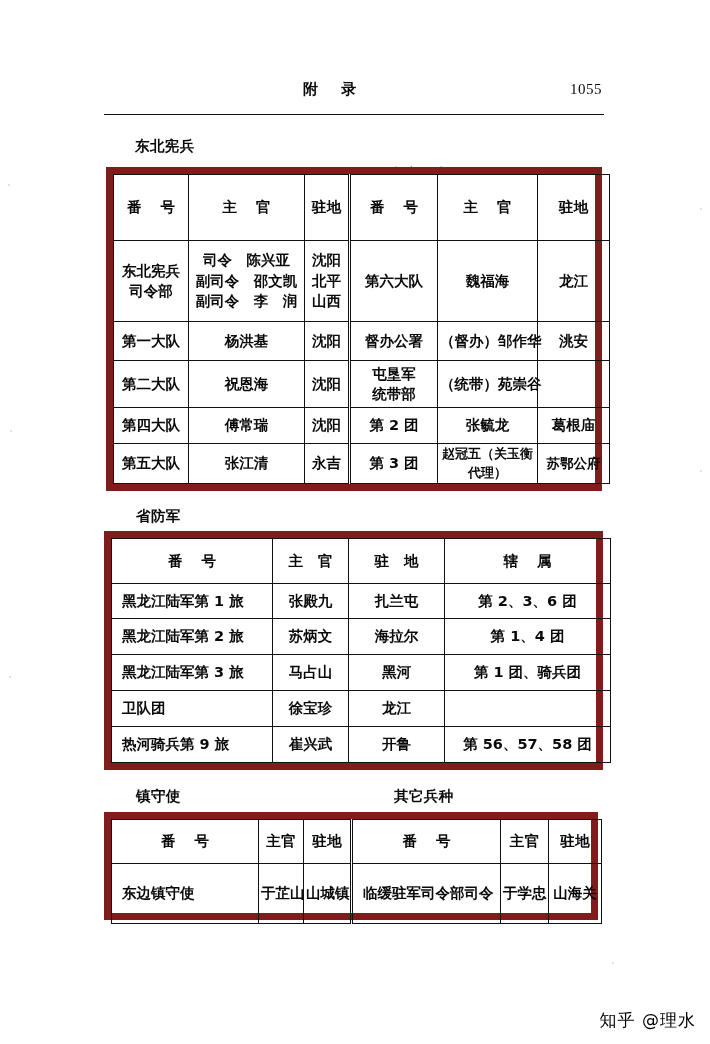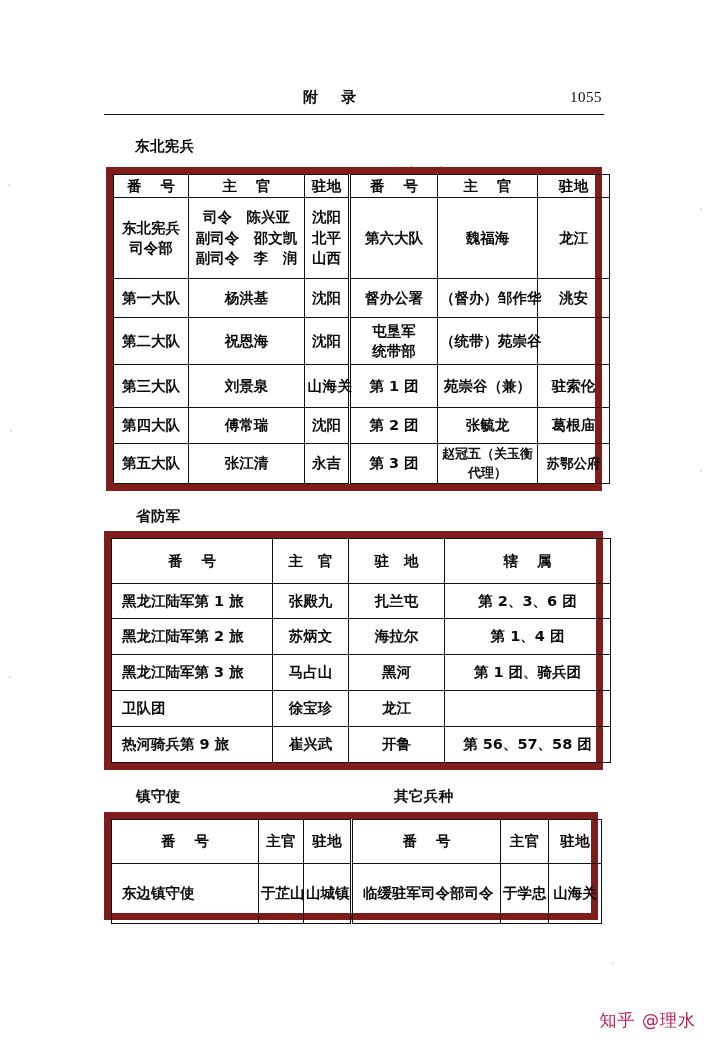--- a/index.html
+++ b/index.html
@@ -13,21 +13,21 @@
     position: relative;
     font-family: "DejaVu Sans", "Liberation Sans", sans-serif;
     color: #0a0a0a;
     overflow: hidden;
   }
 
   
   .page-header {
     position: absolute;
     left: 108px;
-    top: 88px;
+    top: 80px;
     width: 494px;
     height: 24px;
   }
   .page-header-title {
     position: absolute;
     left: 195px;
     top: 0;
     font-size: 15px;
     font-weight: bold;
     letter-spacing: 9px;
@@ -103,21 +103,21 @@
     line-height: 1.42;
   }
 
   
 
   .watermark {
     position: absolute;
     right: 14px;
     bottom: 12px;
     font-size: 17px;
-    color: #be185d;
+    color: #000000;
     letter-spacing: 1px;
     white-space: nowrap;
     font-weight: normal;
   }
 
   .edge-dot {
     position: absolute;
     width: 2px;
     height: 2px;
     background: #d8d8d8;
@@ -190,28 +190,20 @@
         <td>祝恩海</td>
         <td>沈阳</td>
         <td class="split wrap">
             <span class="multiline">屯垦军</span>
             <span class="multiline">统带部</span>
           </td>
         <td>（统带）苑崇谷</td>
         <td></td>
       </tr>
 
-      <tr style="height:43px">
-        <td>第三大队</td>
-        <td>刘景泉</td>
-        <td class="hdr tight">山海关</td>
-        <td class="split">第 1 团</td>
-        <td>苑崇谷（兼）</td>
-        <td>驻索伦</td>
-      </tr>
 
       <tr style="height:36px">
         <td>第四大队</td>
         <td>傅常瑞</td>
         <td>沈阳</td>
         <td class="split">第 2 团</td>
         <td>张毓龙</td>
         <td>葛根庙</td>
       </tr>
 

